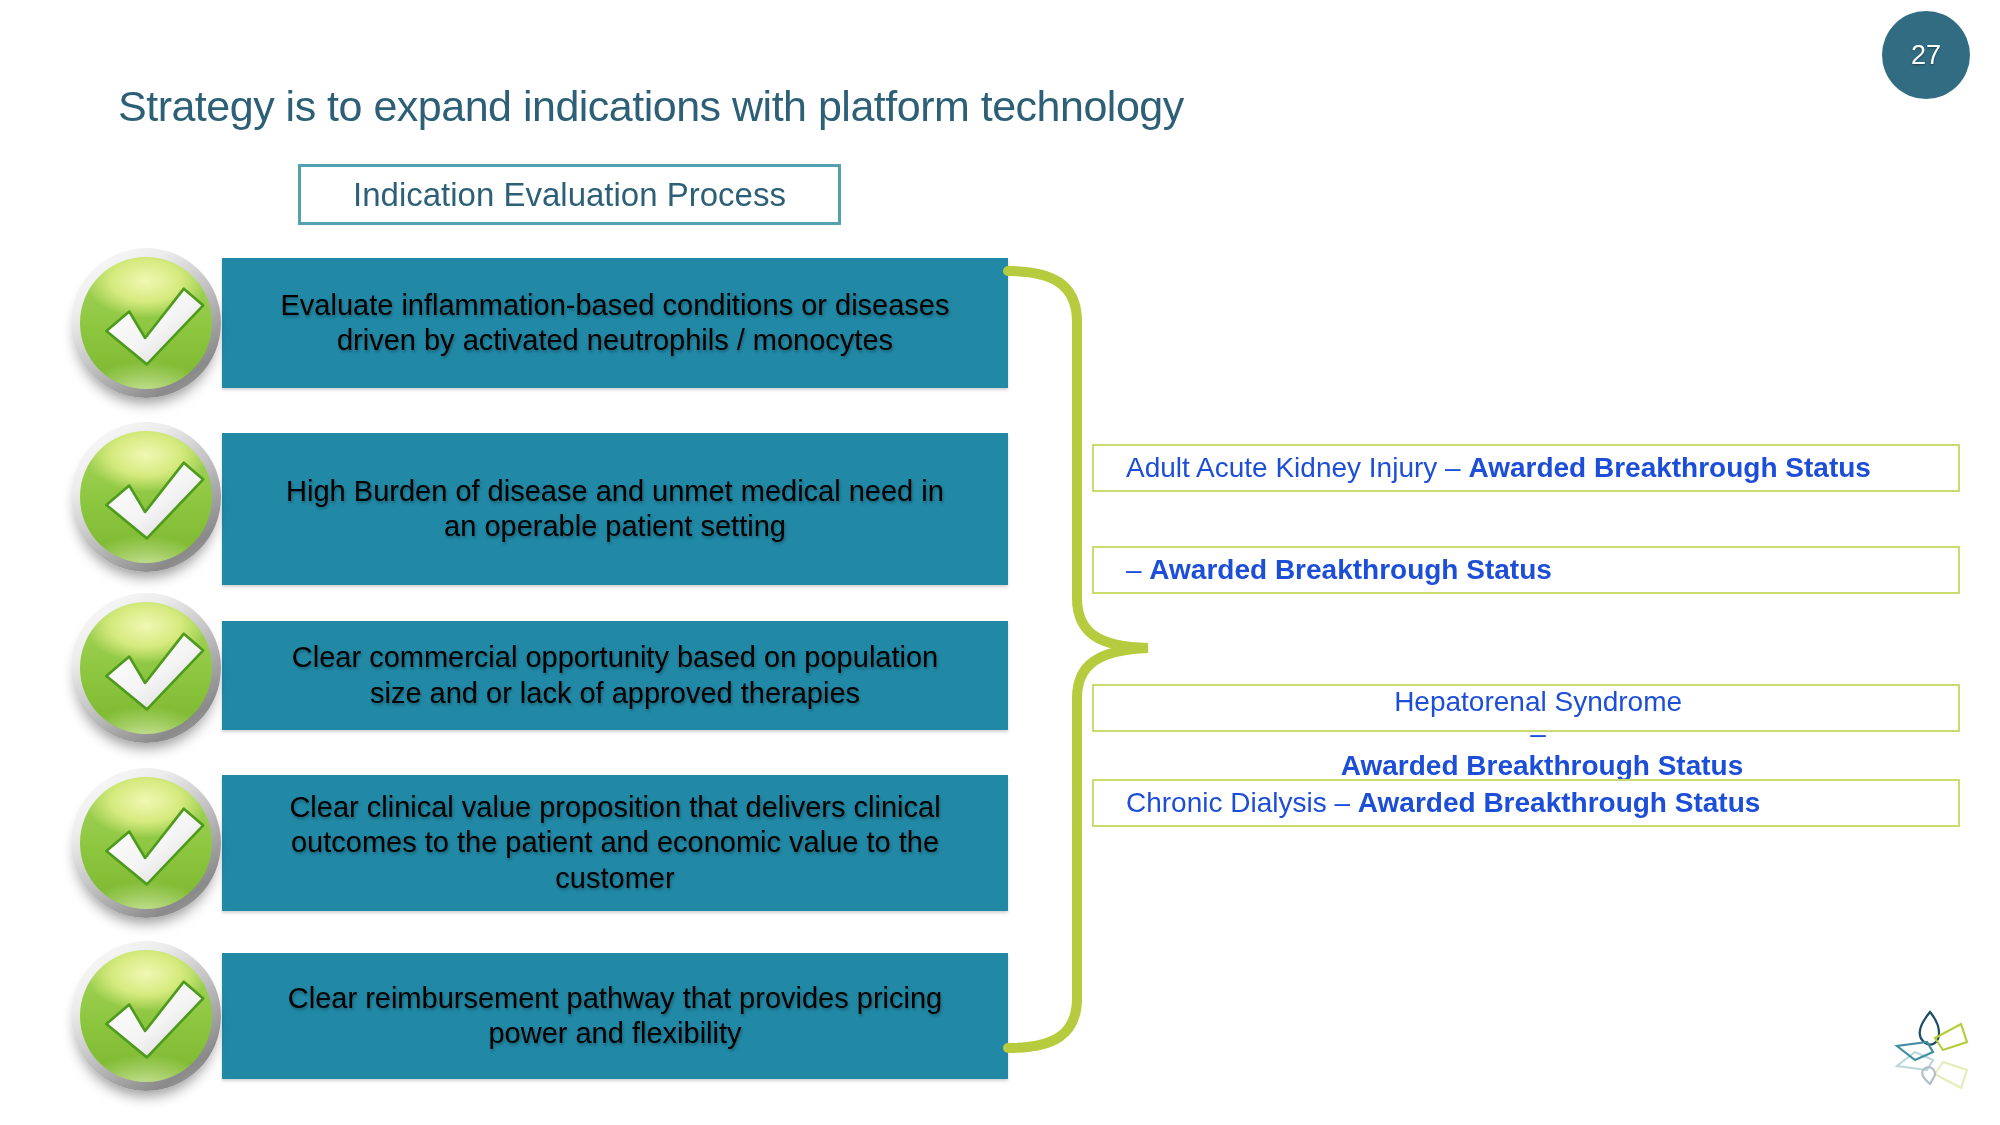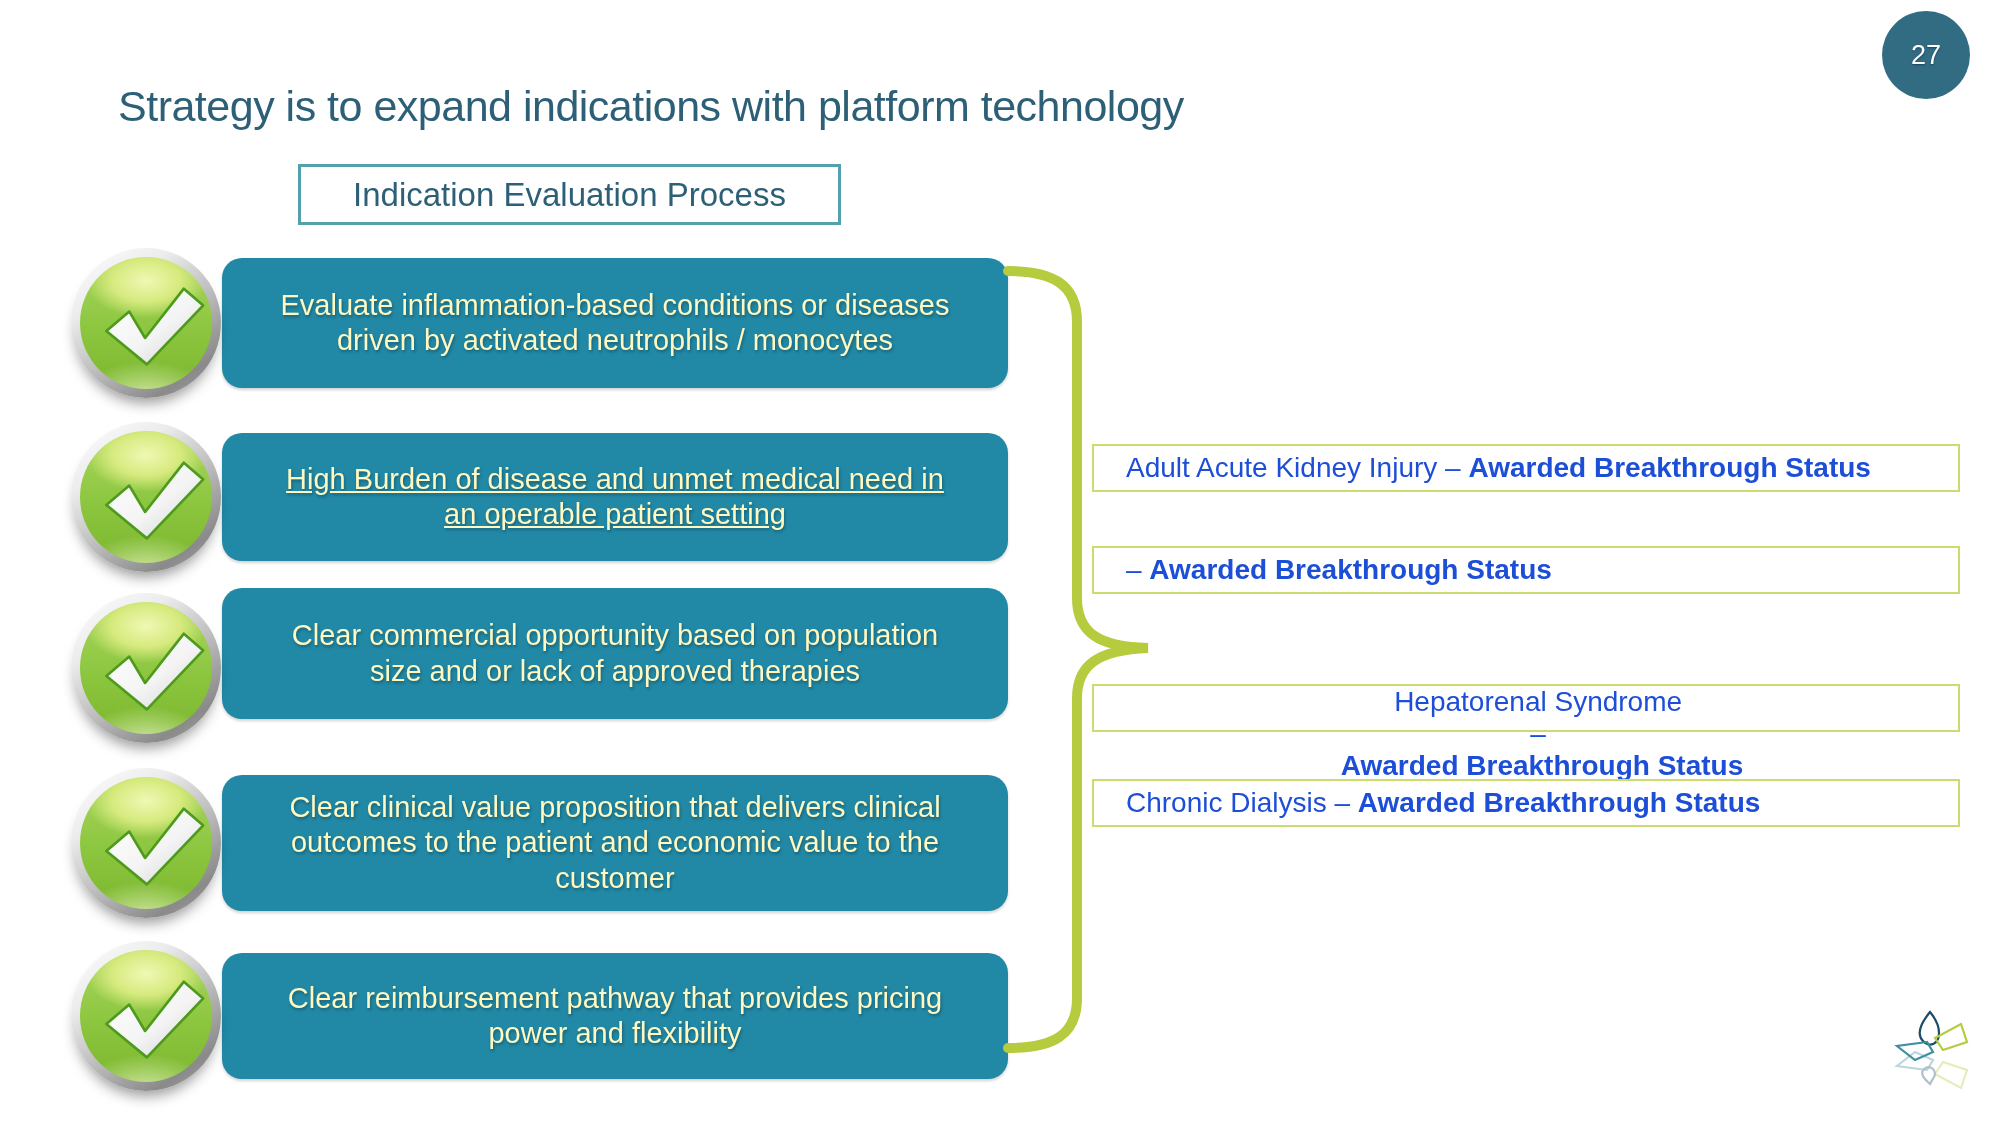--- a/index.html
+++ b/index.html
@@ -20,29 +20,29 @@
   }
   
   .header-box{
     position:absolute;border:3px solid #55a0ae;color:#2d6077;background:#ffffff;
     display:flex;align-items:center;justify-content:center;font-size:33px;
   }
   .header-box.left{left:298px;top:164px;width:537px;height:55px;}
   .header-box.right{left:1108px;top:163px;width:785px;height:56px;}
   
   .banner{
-    position:absolute;left:222px;width:786px;background:#2189a6;border-radius:20px;
-    color:#fef9c3;display:flex;align-items:center;justify-content:center;text-align:center;
+    position:absolute;left:222px;width:786px;background:#2189a6;border-radius:0;
+    color:#000000;display:flex;align-items:center;justify-content:center;text-align:center;
     font-size:29px;line-height:1.22;padding:8px 55px;box-sizing:border-box;
     text-shadow:1px 2px 3px rgba(15,45,55,.45);
     box-shadow:0 2px 3px rgba(0,0,0,.18);
   }
   .banner.b1{top:258px;height:130px;}
-  .banner.b2{top:433px;height:128px;text-decoration:underline;}
-  .banner.b3{top:588px;height:131px;}
+  .banner.b2{top:433px;height:152px;}
+  .banner.b3{top:621px;height:109px;}
   .banner.b4{top:775px;height:136px;}
   .banner.b5{top:953px;height:126px;}
   
   .check-circle{
     position:absolute;left:71px;width:150px;height:150px;border-radius:50%;
     background:linear-gradient(145deg,#ffffff 0%,#ececec 28%,#bdbdbd 55%,#8a8a8a 82%,#ababab 100%);
     box-shadow:0 10px 14px -5px rgba(0,0,0,.4);
     padding:9px;box-sizing:border-box;z-index:3;
   }
   .check-circle .green{

